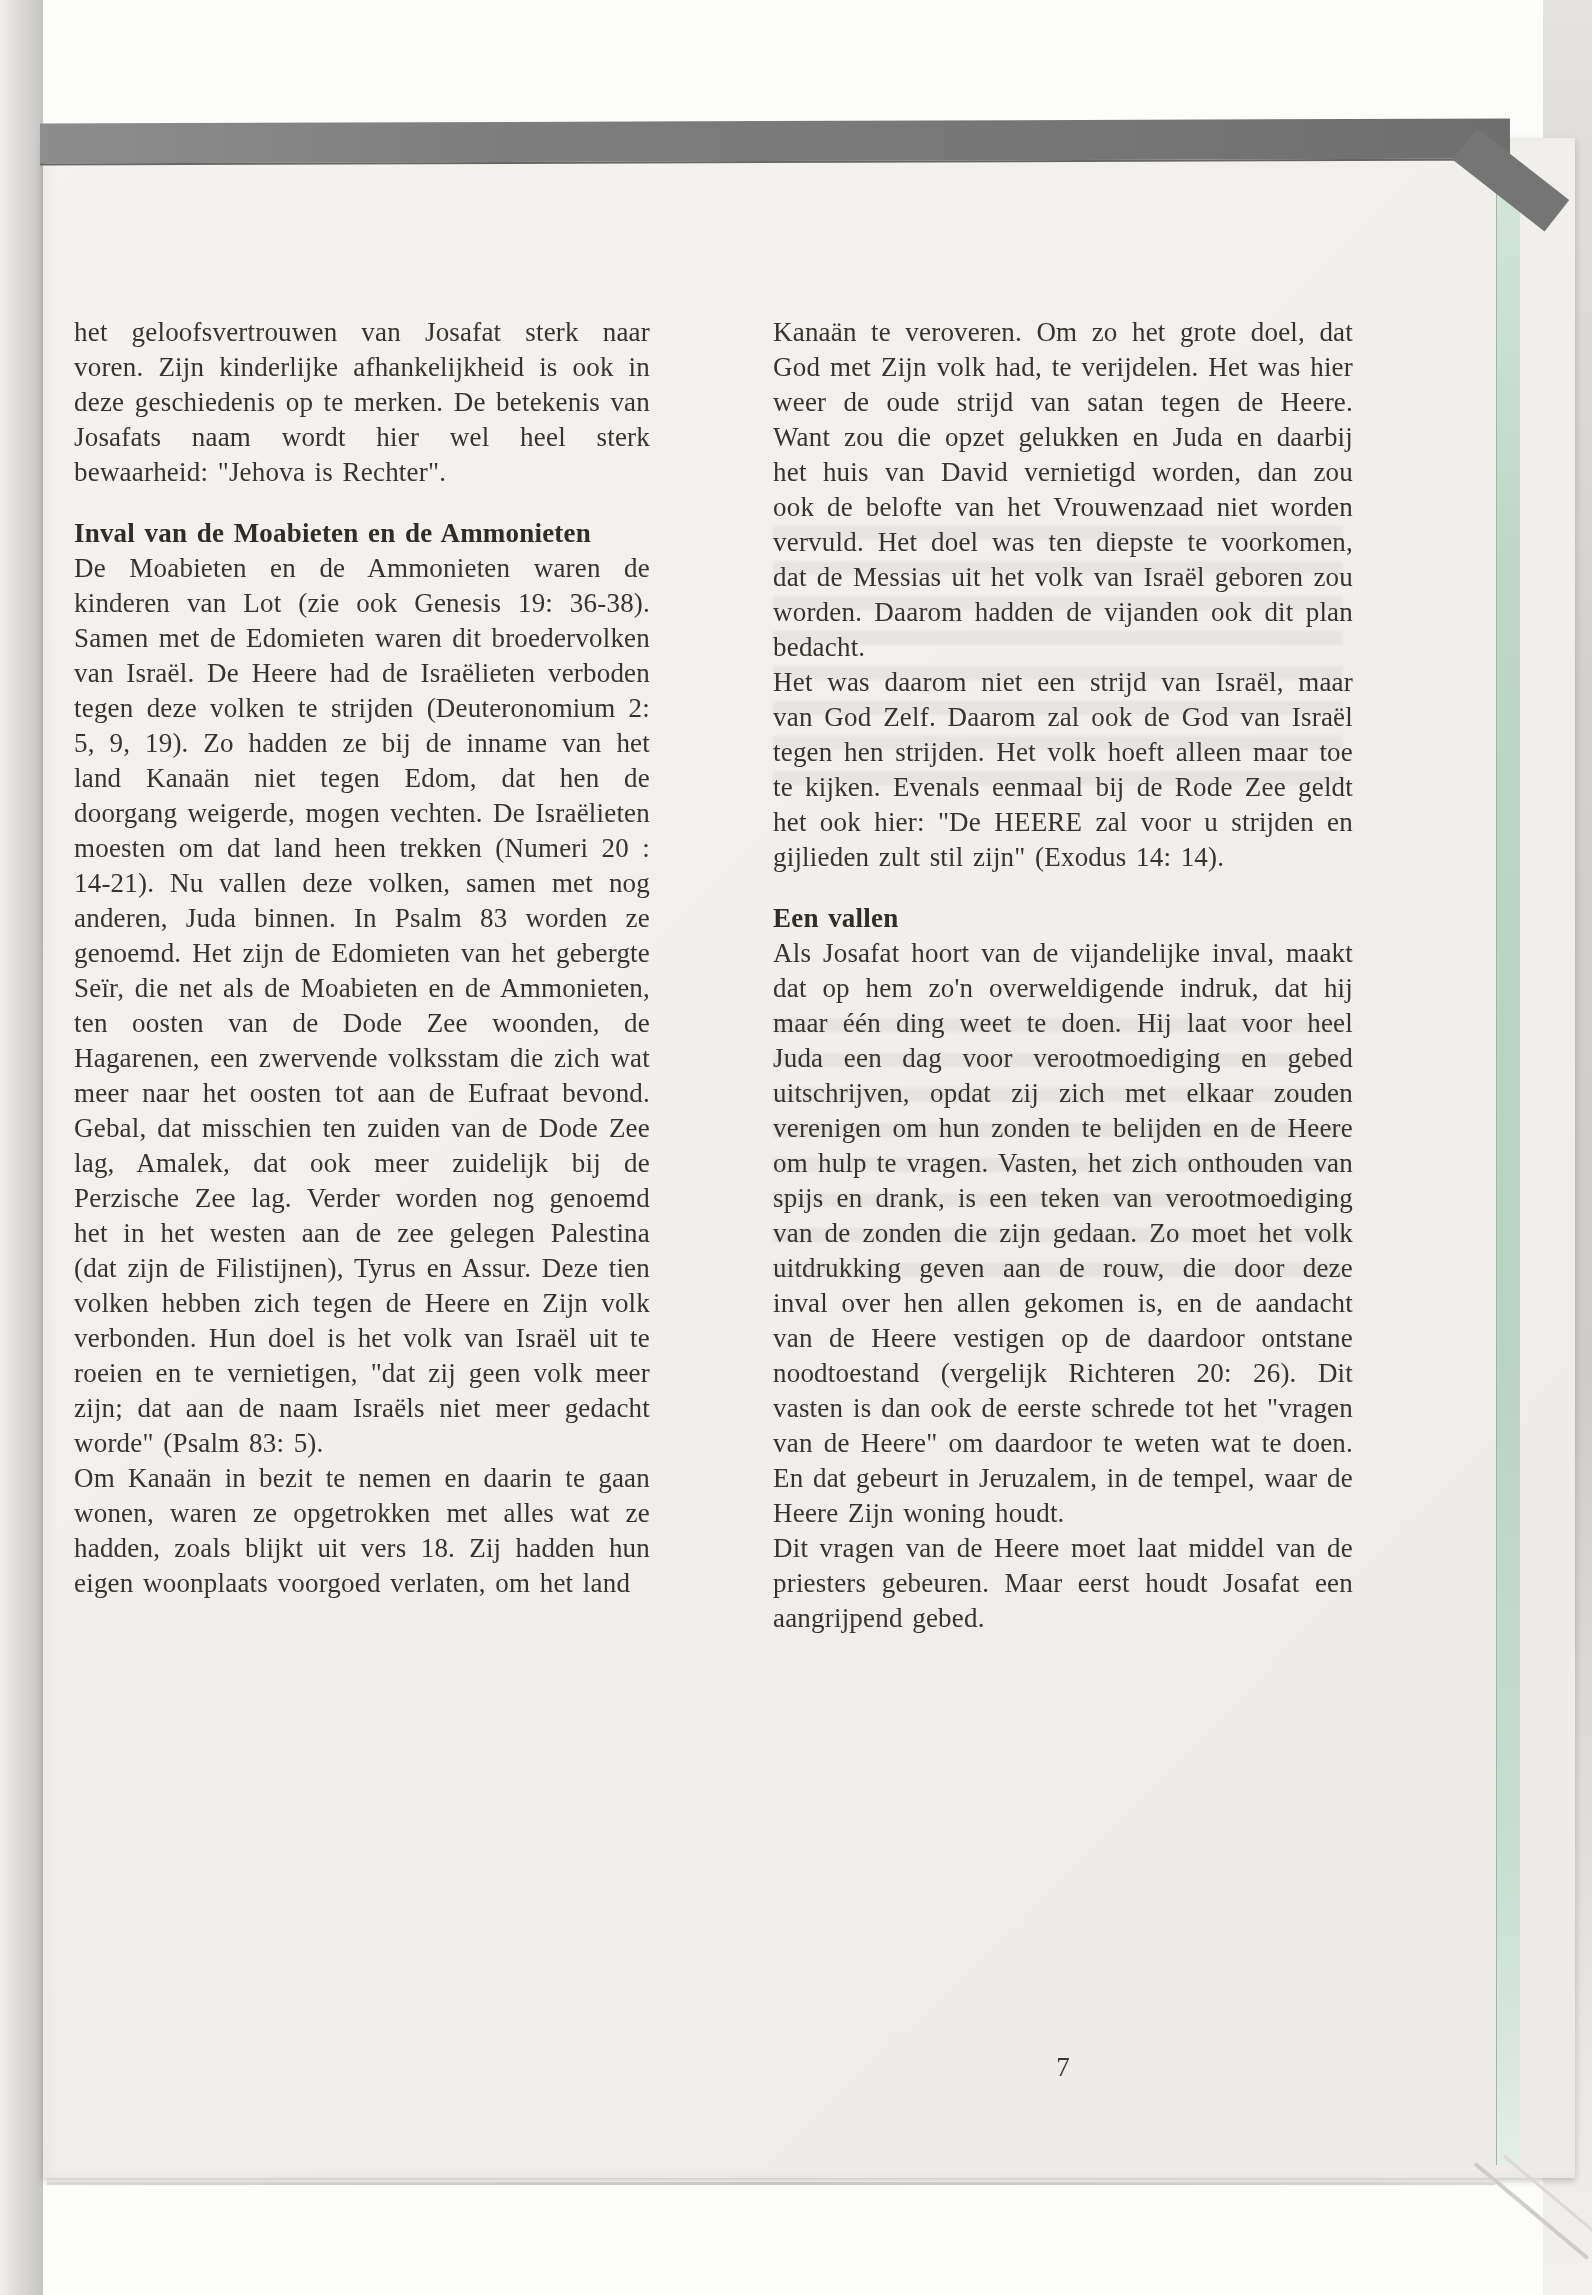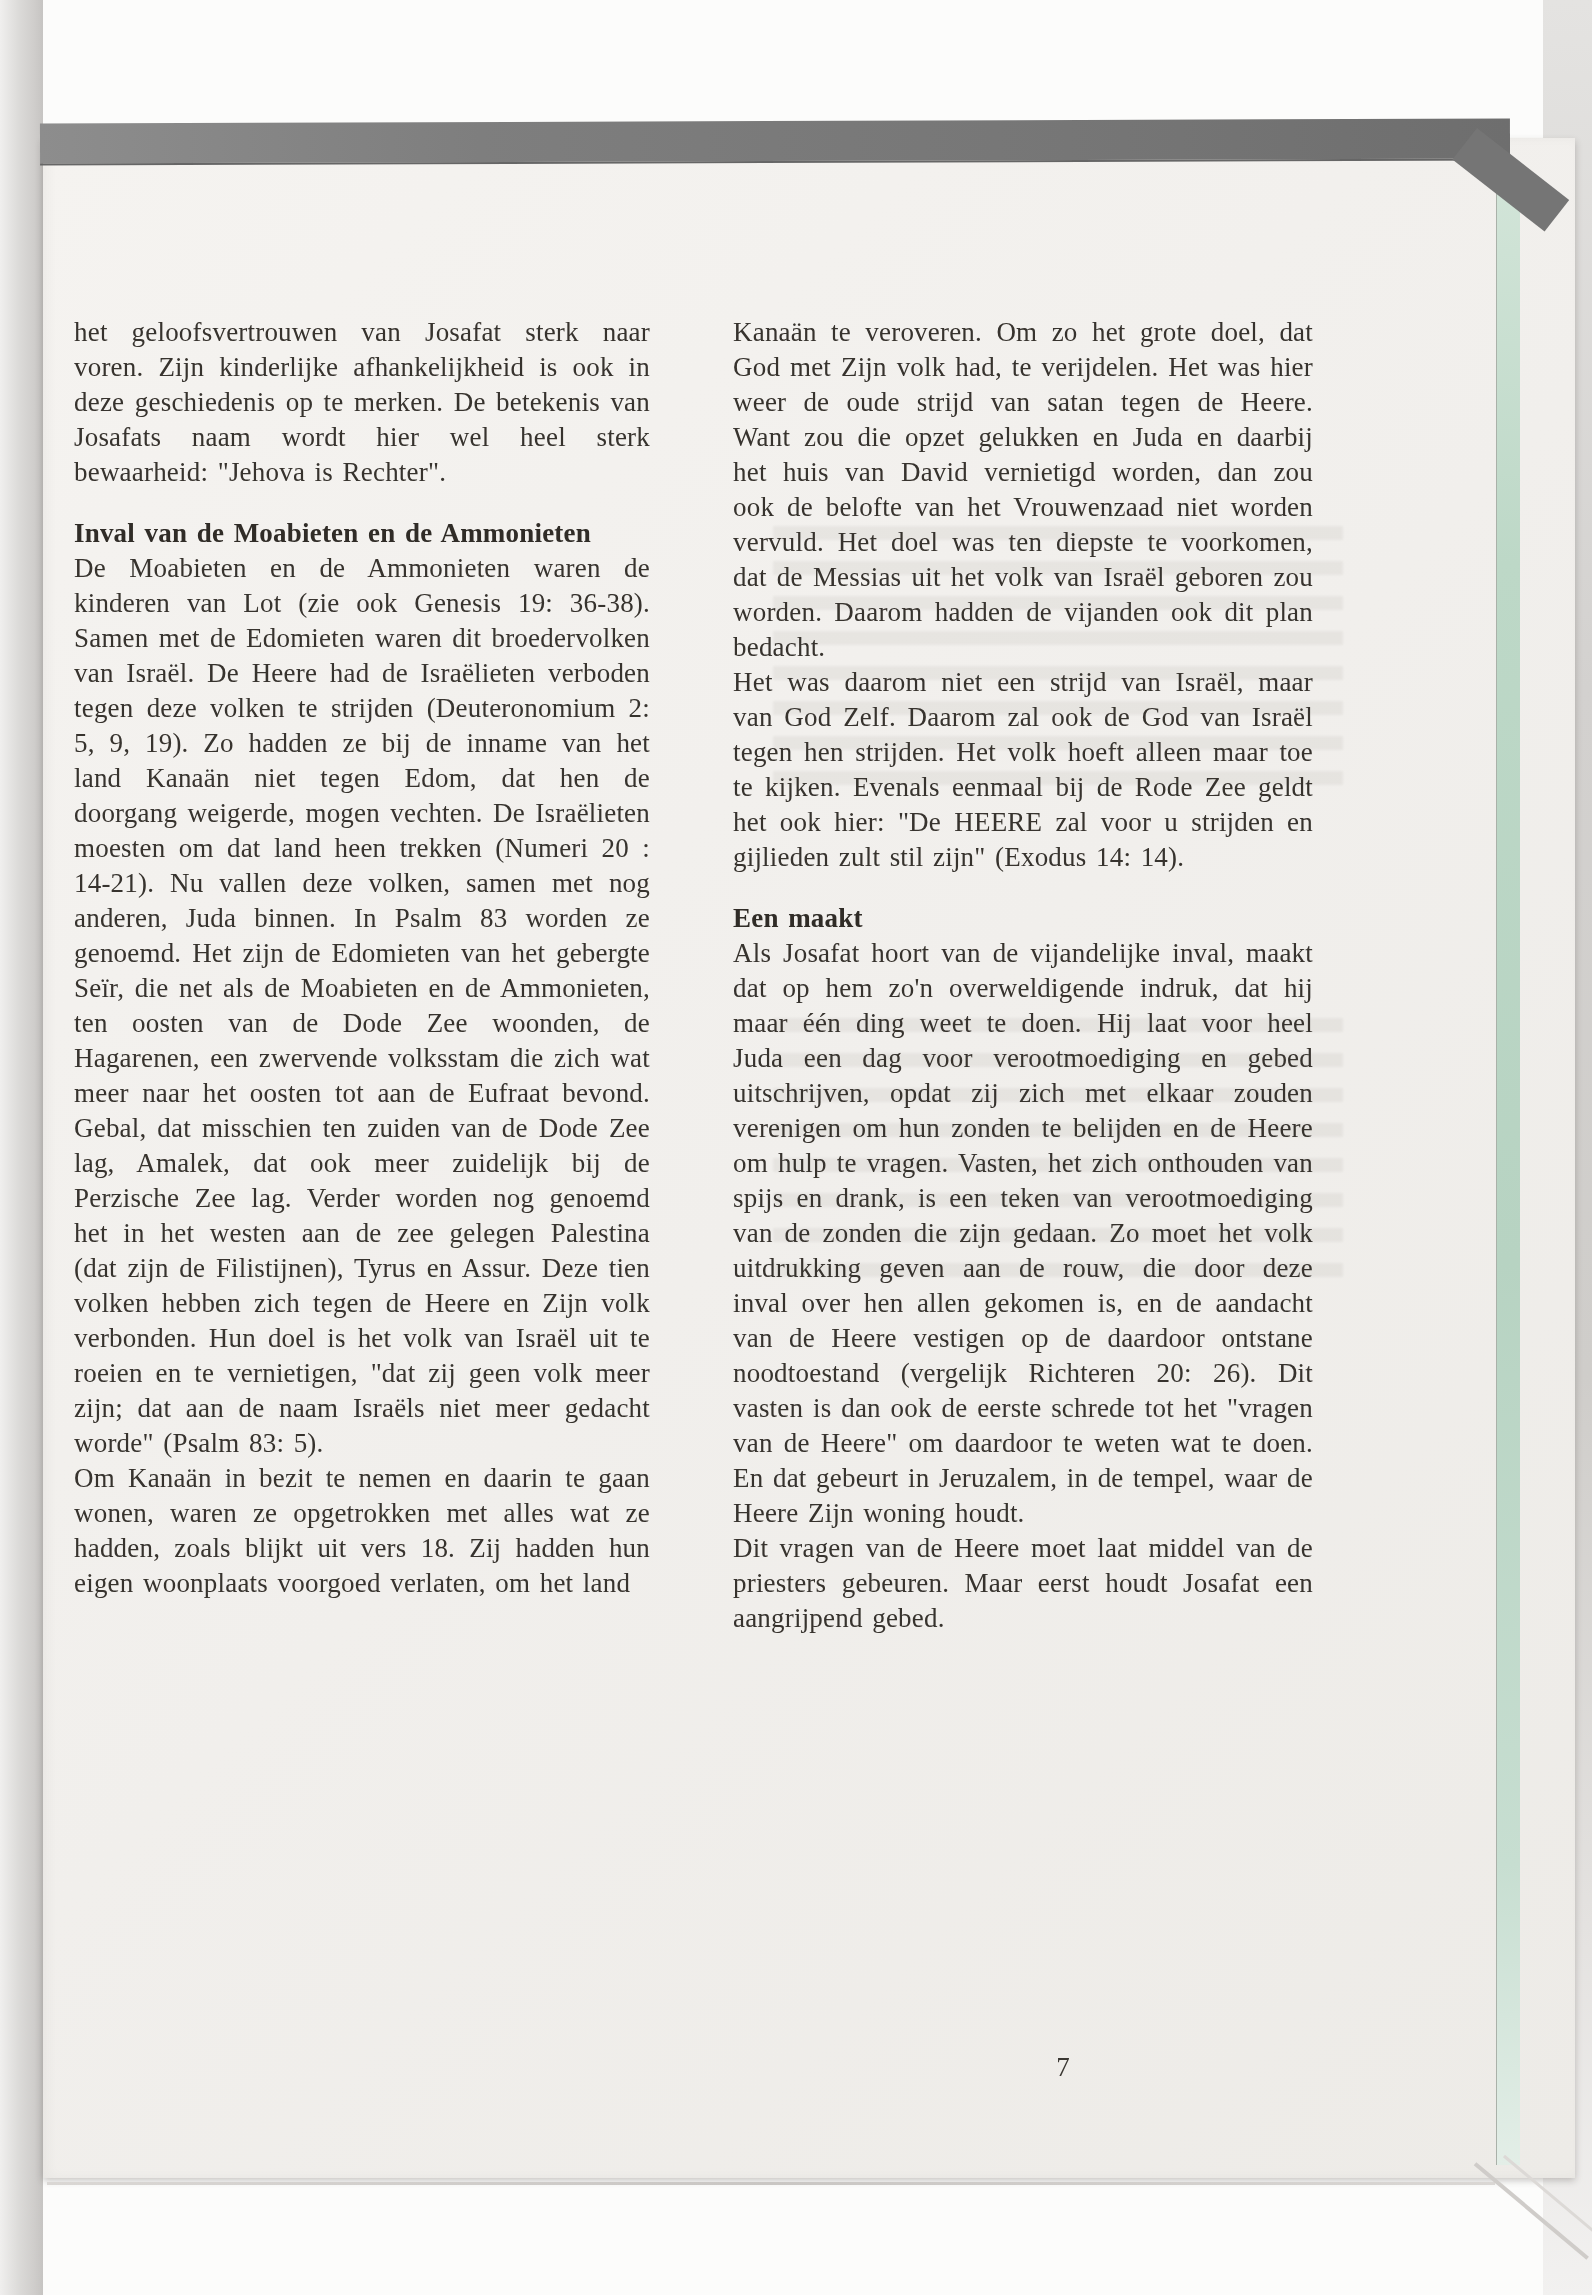--- a/index.html
+++ b/index.html
@@ -75,21 +75,21 @@
   .col {
     position: absolute; top: 177px;
     color: #37332e;
     font-size: 27px;
     line-height: 35px;
     letter-spacing: 0.2px;
     word-spacing: 2.6px;
     text-align: justify;
   }
   .col-left  { left: 31px;  width: 576px; }
-  .col-right { left: 690px; width: 580px; font-family: Liberation Serif, serif; }
+  .col-right { left: 730px; width: 580px; font-family: Liberation Serif, serif; }
   .para { margin: 0; }
   .heading {
     margin: 26px 0 0 0;
     font-size: 27px;
     line-height: 35px;
     font-weight: bold;
     color: #302c27;
     text-align: left;
   }
   .page-number {
@@ -115,21 +115,21 @@
     <div class="col col-left">
       <p class="para">het geloofsvertrouwen van Josafat sterk naar voren. Zijn kinderlijke afhankelijkheid is ook in deze geschiedenis op te merken. De betekenis van Josafats naam wordt hier wel heel sterk bewaarheid: "Jehova is Rechter".</p>
       <h3 class="heading">Inval van de Moabieten en de Ammonieten</h3>
       <p class="para">De Moabieten en de Ammonieten waren de kinderen van Lot (zie ook Genesis 19: 36-38). Samen met de Edomieten waren dit broedervolken van Israël. De Heere had de Israëlieten verboden tegen deze volken te strijden (Deuteronomium 2: 5, 9, 19). Zo hadden ze bij de inname van het land Kanaän niet tegen Edom, dat hen de doorgang weigerde, mogen vechten. De Israëlieten moesten om dat land heen trekken (Numeri 20 : 14-21). Nu vallen deze volken, samen met nog anderen, Juda binnen. In Psalm 83 worden ze genoemd. Het zijn de Edomieten van het gebergte Seïr, die net als de Moabieten en de Ammonieten, ten oosten van de Dode Zee woonden, de Hagarenen, een zwervende volksstam die zich wat meer naar het oosten tot aan de Eufraat bevond. Gebal, dat misschien ten zuiden van de Dode Zee lag, Amalek, dat ook meer zuidelijk bij de Perzische Zee lag. Verder worden nog genoemd het in het westen aan de zee gelegen Palestina (dat zijn de Filistijnen), Tyrus en Assur. Deze tien volken hebben zich tegen de Heere en Zijn volk verbonden. Hun doel is het volk van Israël uit te roeien en te vernietigen, "dat zij geen volk meer zijn; dat aan de naam Israëls niet meer gedacht worde" (Psalm 83: 5).</p>
       <p class="para">Om Kanaän in bezit te nemen en daarin te gaan wonen, waren ze opgetrokken met alles wat ze hadden, zoals blijkt uit vers 18. Zij hadden hun eigen woonplaats voorgoed verlaten, om het land</p>
     </div>
 
     <div class="col col-right">
       <p class="para">Kanaän te veroveren. Om zo het grote doel, dat God met Zijn volk had, te verijdelen. Het was hier weer de oude strijd van satan tegen de Heere. Want zou die opzet gelukken en Juda en daarbij het huis van David vernietigd worden, dan zou ook de belofte van het Vrouwenzaad niet worden vervuld. Het doel was ten diepste te voorkomen, dat de Messias uit het volk van Israël geboren zou worden. Daarom hadden de vijanden ook dit plan bedacht.</p>
       <p class="para">Het was daarom niet een strijd van Israël, maar van God Zelf. Daarom zal ook de God van Israël tegen hen strijden. Het volk hoeft alleen maar toe te kijken. Evenals eenmaal bij de Rode Zee geldt het ook hier: "De HEERE zal voor u strijden en gijlieden zult stil zijn" (Exodus 14: 14).</p>
-      <h3 class="heading">Een maakt</h3>
+      <h3 class="heading">Een vallen</h3>
       <p class="para">Als Josafat hoort van de vijandelijke inval, maakt dat op hem zo'n overweldigende indruk, dat hij maar één ding weet te doen. Hij laat voor heel Juda een dag voor verootmoediging en gebed uitschrijven, opdat zij zich met elkaar zouden verenigen om hun zonden te belijden en de Heere om hulp te vragen. Vasten, het zich onthouden van spijs en drank, is een teken van verootmoediging van de zonden die zijn gedaan. Zo moet het volk uitdrukking geven aan de rouw, die door deze inval over hen allen gekomen is, en de aandacht van de Heere vestigen op de daardoor ontstane noodtoestand (vergelijk Richteren 20: 26). Dit vasten is dan ook de eerste schrede tot het "vragen van de Heere" om daardoor te weten wat te doen. En dat gebeurt in Jeruzalem, in de tempel, waar de Heere Zijn woning houdt.</p>
       <p class="para">Dit vragen van de Heere moet laat middel van de priesters gebeuren. Maar eerst houdt Josafat een aangrijpend gebed.</p>
     </div>
 
     <div class="page-number">7</div>
   </div>
 
   <div class="green-edge"></div>
   <div class="top-band"></div>
   <div class="top-band-corner"></div>

